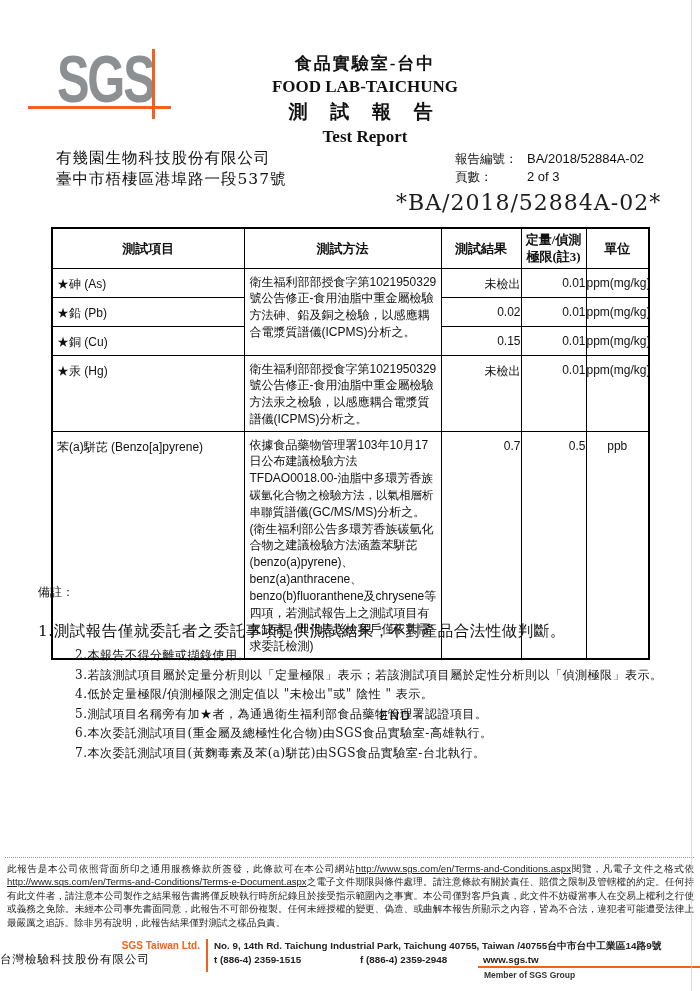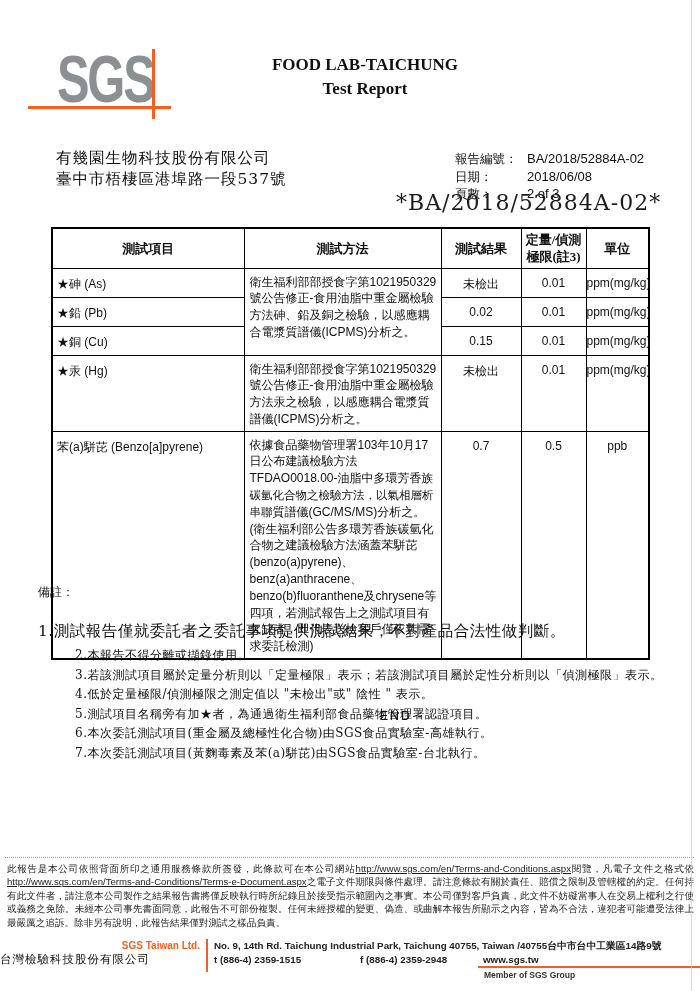--- a/index.html
+++ b/index.html
@@ -46,21 +46,21 @@
     border:2px solid #000;
   }
   table.results th,table.results td{border:1px solid #000;}
   table.results th{
     font-family:"Liberation Serif", serif;font-weight:bold;font-size:13px;
     height:40px;text-align:center;vertical-align:middle;white-space:pre-line;line-height:17px;
   }
   table.results td{font-size:12px;vertical-align:top;}
   td.item{padding:7px 3px 3px 4px;}
   td.method{padding:5px 4px 3px 5px;line-height:16.8px;}
-  td.num{text-align:center;padding-top:7px;}
+  td.num{text-align:right;padding-top:7px;}
   td.unit{text-align:center;padding-top:7px;font-size:11px;}
   tr.r-short{height:29px;padding-left:42px;}
   tr.r-hg{height:57px;}
   tr.r-bap{height:166px;}
   .kai{font-family:"DejaVu Serif", serif;font-size:11.5px;}
   
   .notes{position:absolute;left:38px;top:584px;width:640px;font-family:"DejaVu Serif", serif;}
   .notes-line1{display:flex;align-items:baseline;margin-bottom:4px;flex-direction:column;}
   .notes-label{font-size:12px;flex:0 0 37px;}
   .note-big{font-size:15.5px;letter-spacing:0.5px;}
@@ -87,35 +87,34 @@
   .page-edge{position:absolute;left:691px;top:0;width:1px;height:991px;background:#cfcfcf;opacity:.7;}
 </style>
 </head>
 <body>
 
 <div class="logo">SGS</div>
 <div class="logo-hline"></div>
 <div class="logo-vline"></div>
 
 <div class="title-block">
+  <div class="title-zh1">食品實驗室-台中</div>
   <div class="title-en1">FOOD LAB-TAICHUNG</div>
+  <div class="title-zh2">測 試 報 告</div>
   <div class="title-en2">Test Report</div>
 </div>
 
 <div class="client">
   <div>有幾園生物科技股份有限公司</div>
   <div>臺中市梧棲區港埠路一段537號</div>
 </div>
 
 <div class="report-info">
   <div>
     <span class="lbl">報告編號：</span><span>BA/2018/52884A-02</span>
-  </div>
-  <div>
-    <span class="lbl">日期：</span><span>2018/06/08</span>
   </div>
   <div>
     <span class="lbl">頁數：</span><span>2 of 3</span>
   </div>
 </div>
 <div class="barcode">*BA/2018/52884A-02*</div>
 
 <table class="results">
   <colgroup>
     <col style="width:192px">

